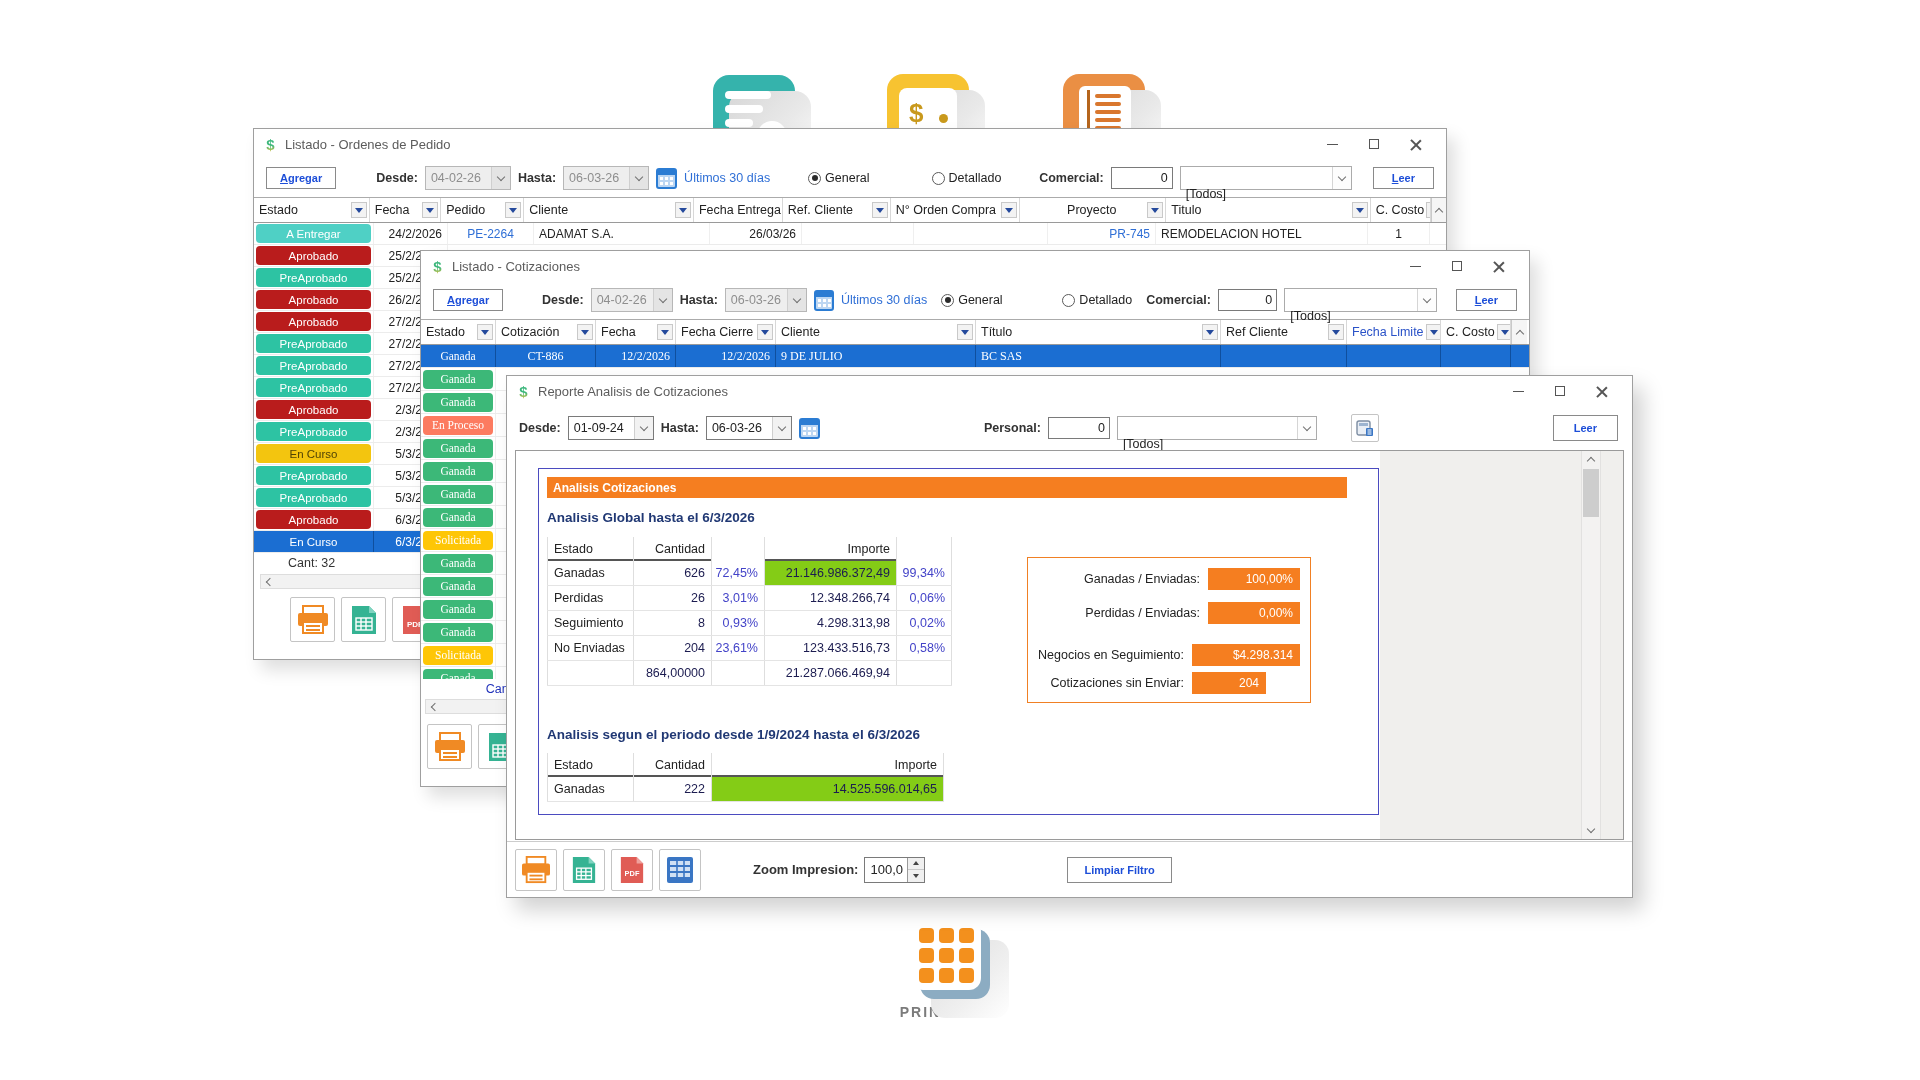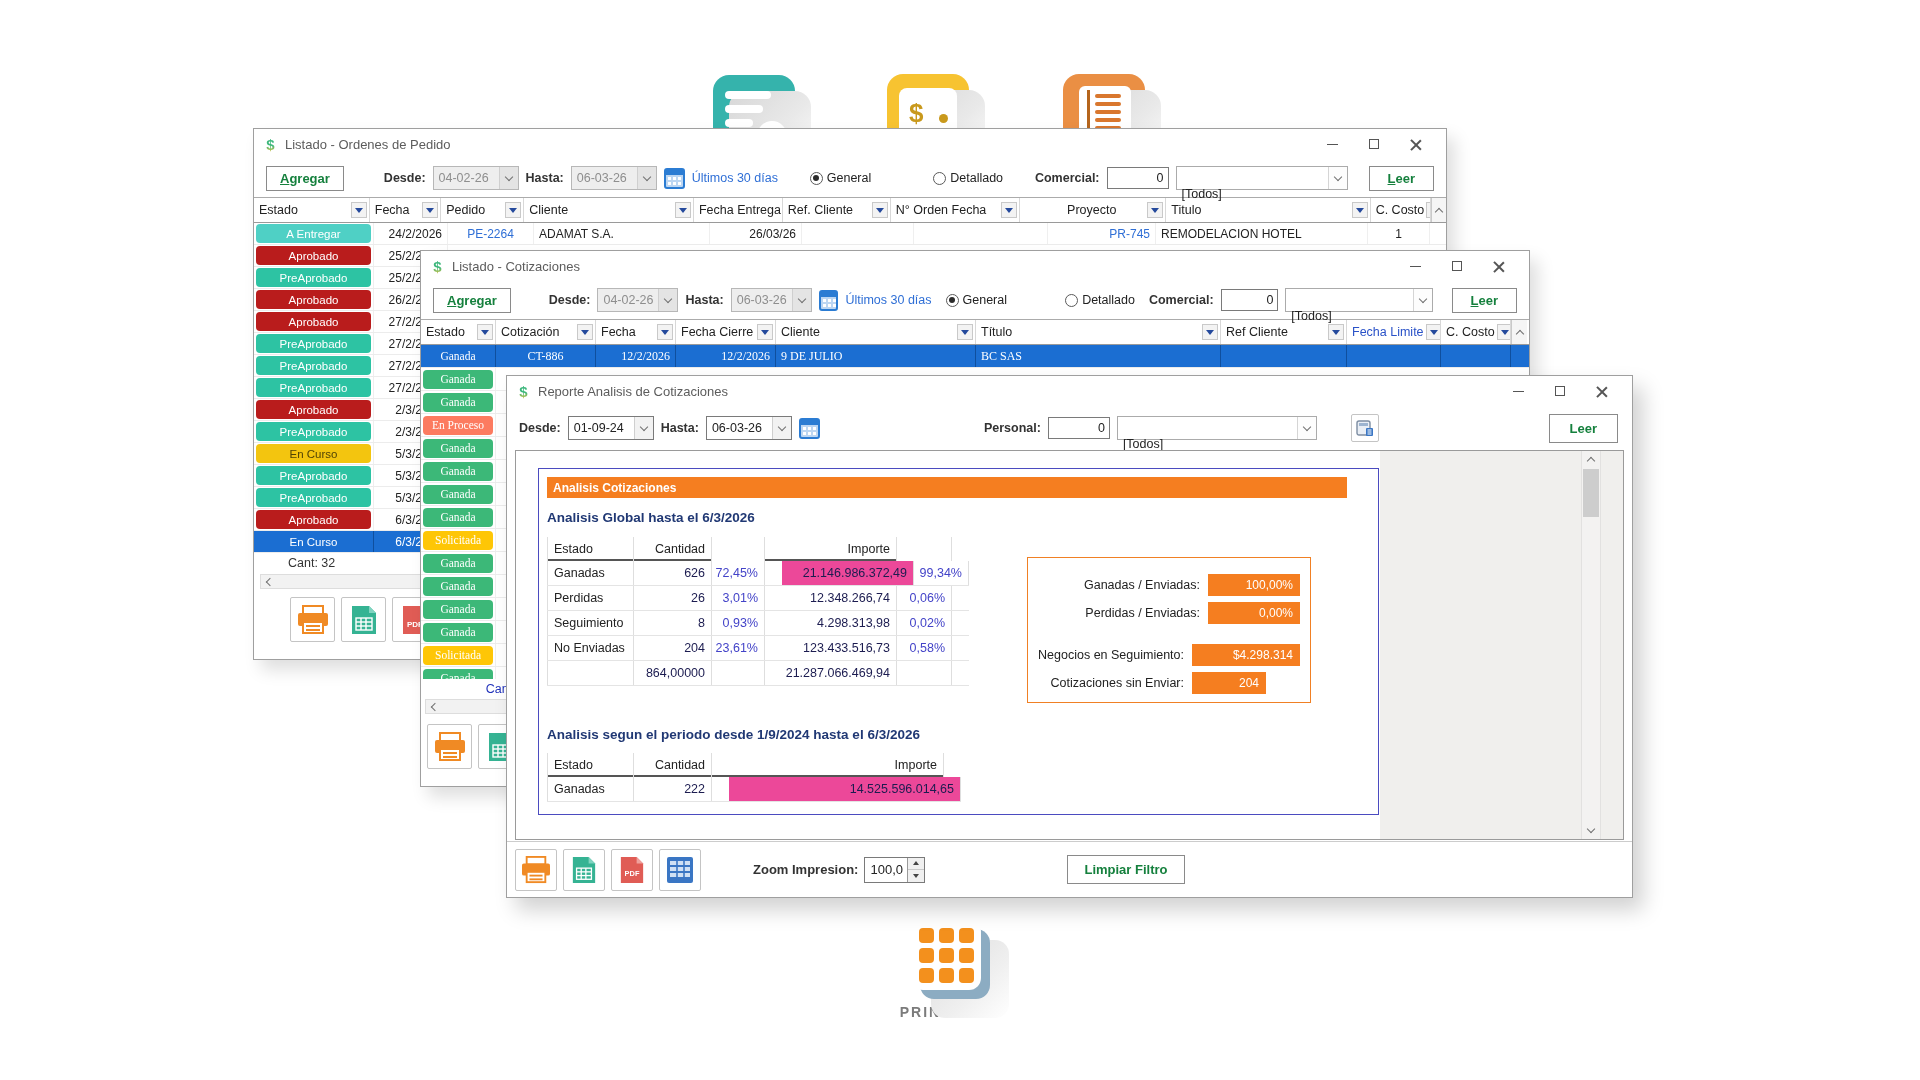--- a/index.html
+++ b/index.html
@@ -53,21 +53,21 @@
   .win-controls{margin-left:auto;display:flex;}
   .win-btn{width:42px;height:26px;display:flex;align-items:center;justify-content:center;}
   .glyph-min{width:11px;height:1px;background:#555;}
   .glyph-max{width:10px;height:10px;border:1px solid #555;}
   .glyph-close{position:relative;width:12px;height:12px;}
   .glyph-close::before,.glyph-close::after{content:"";position:absolute;left:5px;top:0;width:1.6px;height:14px;background:#555;}
   .glyph-close::before{transform:rotate(45deg);}
   .glyph-close::after{transform:rotate(-45deg);}
 
   .toolbar{display:flex;align-items:center;gap:7px;padding:0 12px;height:38px;font-size:12.5px;}
-  .btn{background:#fff;border:1px solid #8a8a8a;border-radius:0;padding:4px 13px;font-weight:bold;font-size:13px;color:#15803d;}
+  .btn{background:#fff;border:1px solid #8a8a8a;border-radius:0;padding:4px 13px;font-weight:bold;font-size:11px;color:#1d4ed8;}
   .btn .lbl{display:block;}
   .u1 .lbl::first-letter{text-decoration:underline;}
   .tlabel{font-weight:bold;color:#333;}
   .date-box{display:flex;align-items:center;border:1px solid #b7b7b7;height:24px;width:86px;background:#eeeeee;color:#8e8e8e;}
   .date-box .dval{flex:1;padding:0 5px;}
   .date-box .darr{width:19px;height:100%;background:#e4e4e4;display:flex;align-items:center;justify-content:center;border-left:1px solid #cfcfcf;}
   .date-box.enabled{background:#fff;color:#222;border-color:#7a7a7a;}
   .date-box.enabled .darr{background:#f2f2f2;}
   .chev{display:inline-block;width:6px;height:6px;border-left:1.6px solid #707070;border-bottom:1.6px solid #707070;}
   .chev.down{transform:rotate(-45deg);margin-top:-3px;}
@@ -139,21 +139,21 @@
   .rh{position:absolute;left:8px;font-weight:bold;font-size:13.5px;color:#203874;}
   .rtable{position:absolute;left:8px;font-size:12.5px;}
   .rrow{display:flex;height:25px;align-items:center;border-bottom:1px solid #e4e4e4;}
   .rrow.hdr{border-bottom:none;height:24px;}
   .rcell{height:100%;display:flex;align-items:center;padding:0 6px;border-right:1px solid #dedede;overflow:hidden;}
   .rcell:first-child{border-left:1px solid #dedede;}
   .rrow.hdr .rcell{border-right:1px solid #dedede;}
   .rcell.r{justify-content:flex-end;}
   .rcell.num{color:#1c1c50;}
   .rcell.pct{color:#4343c8;}
-  .rcell.hl{background:#ec4899;margin-left:17px;}
+  .rcell.hl{background:#84cc16;}
   .rrow.hdr .ul{box-shadow:inset 0 -2px 0 #555;}
   .c-est{width:87px;} .c-cant{width:78px;} .c-p1{width:53px;} .c-imp{width:132px;} .c-p2{width:55px;}
   .t2 .c-imp2{width:232px;}
   .kpibox{position:absolute;left:488px;top:88px;width:284px;height:146px;border:1px solid #f08024;}
   .kpirow{position:absolute;right:10px;display:flex;align-items:center;gap:8px;font-size:12.5px;}
   .kpirow .klabel{color:#222;}
   .kpival{background:#f57e20;color:#fff;height:22px;display:flex;align-items:center;justify-content:flex-end;padding:0 7px;font-size:12px;}
 
   .w3-bottom{position:absolute;left:0;right:0;bottom:0;height:56px;border-top:1px solid #cccccc;
     display:flex;align-items:center;padding:0 8px;gap:6px;}
@@ -282,21 +282,21 @@
         <span>Fecha Entrega</span>
         <span class="filter"></span>
       </span>
     <span class="gcol" style="width:112px;">
         <span>Ref. Cliente</span>
         <span class="filter">
           <i class="tri-down"></i>
         </span>
       </span>
     <span class="gcol" style="width:134px;">
-        <span>N° Orden Fecha</span>
+        <span>N° Orden Compra</span>
         <span class="filter">
           <i class="tri-down"></i>
         </span>
       </span>
     <span class="gcol" style="width:108px;margin-left:42px;">
         <span>Proyecto</span>
         <span class="filter">
           <i class="tri-down"></i>
         </span>
       </span>
@@ -800,21 +800,21 @@
         <div class="rrow">
           <span class="rcell c-est"></span>
           <span class="rcell c-cant r num">864,00000</span>
           <span class="rcell c-p1"></span>
           <span class="rcell c-imp r num">21.287.066.469,94</span>
           <span class="rcell c-p2"></span>
         </div>
       </div>
 
       <div class="kpibox">
-        <div class="kpirow" style="top:16px;">
+        <div class="kpirow" style="top:10px;">
           <span class="klabel">Ganadas / Enviadas:</span>
           <span class="kpival" style="width:92px;">100,00%</span>
         </div>
         <div class="kpirow" style="top:44px;">
           <span class="klabel">Perdidas / Enviadas:</span>
           <span class="kpival" style="width:92px;">0,00%</span>
         </div>
         <div class="kpirow" style="top:86px;">
           <span class="klabel">Negocios en Seguimiento:</span>
           <span class="kpival" style="width:108px;">$4.298.314</span>

